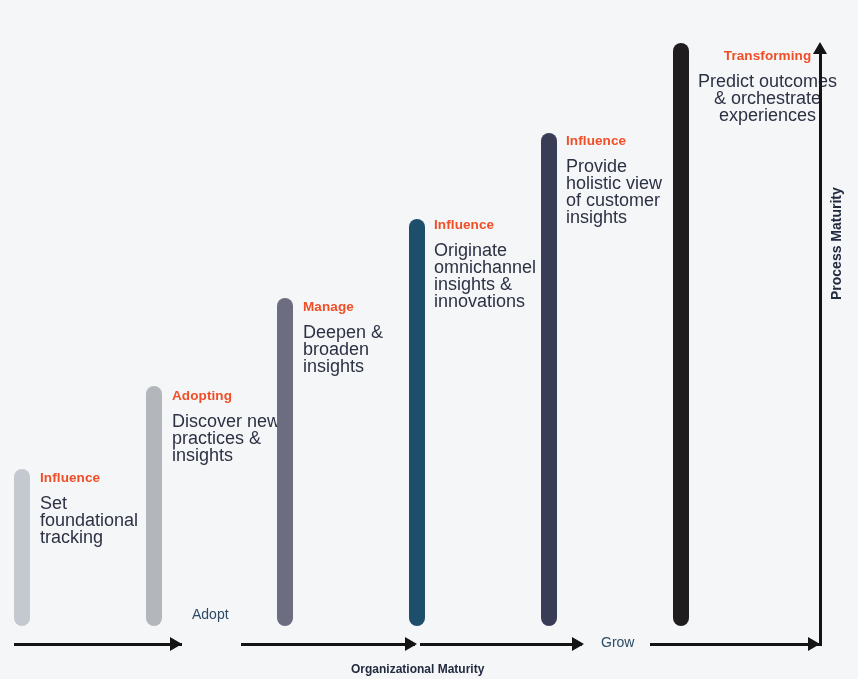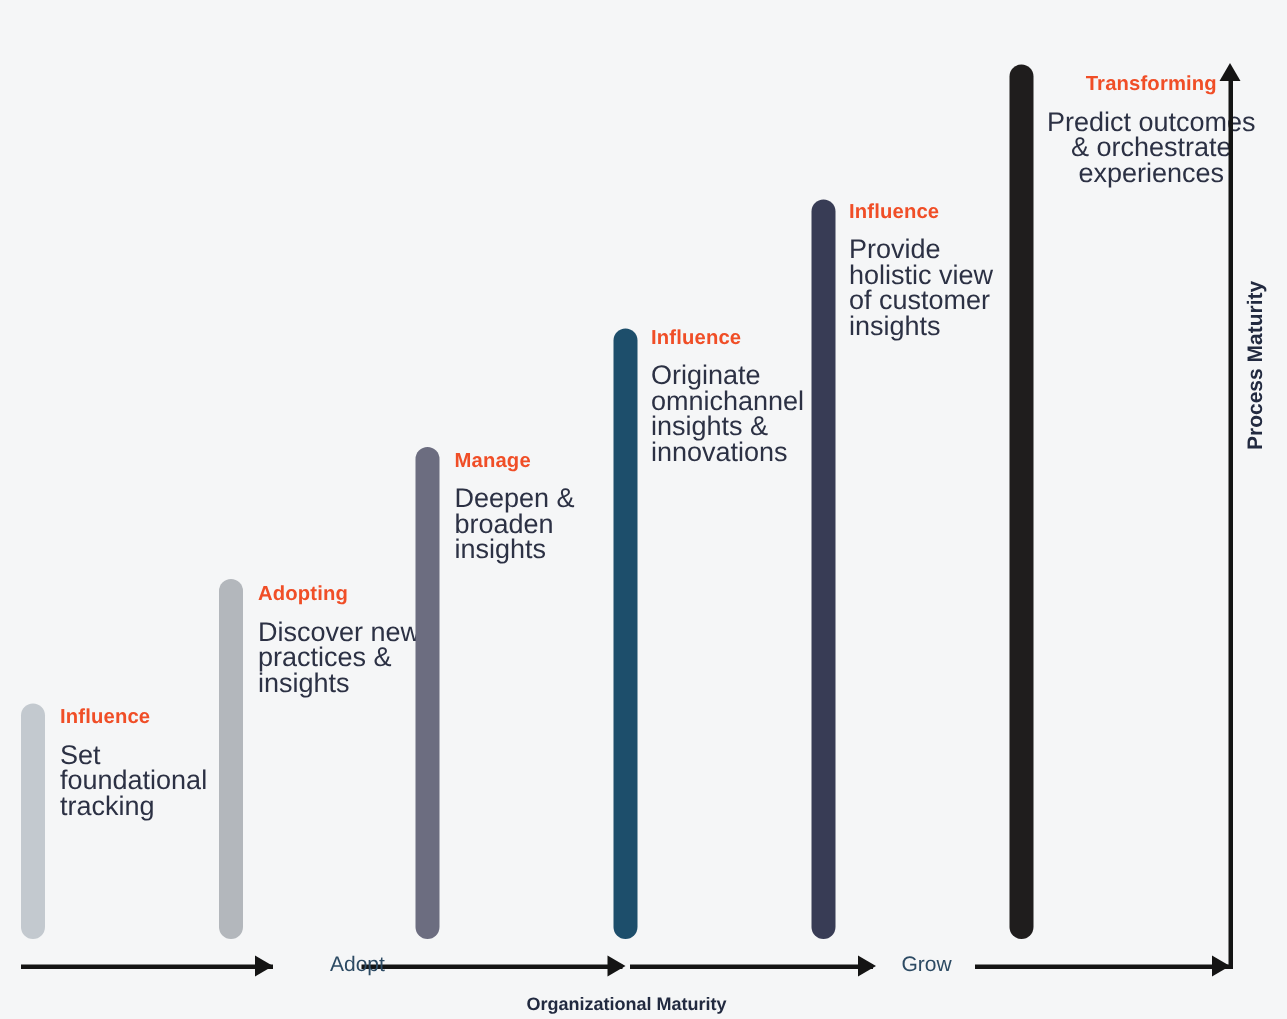--- a/index.html
+++ b/index.html
@@ -151,21 +151,21 @@
 
   <div id="h-axis-host">
       <div class="h-axis-seg" style="left: 14px; width: 168px;"></div>
       <div class="h-axis-head" style="left: 170px;"></div>
       <div class="h-axis-seg" style="left: 241px; width: 174px;"></div>
       <div class="h-axis-head" style="left: 405px;"></div>
       <div class="h-axis-seg" style="left: 650px; width: 170px;"></div>
       <div class="h-axis-head" style="left: 808px;"></div>
       <div class="h-axis-seg" style="left: 420px; width: 162px;"></div>
       <div class="h-axis-head" style="left: 572px;"></div>
-      <div class="h-axis-label" style="left: 192px; top: 634px; margin-left: 28px;">Adopt</div>
+      <div class="h-axis-label" style="left: 192px; top: 606px;">Adopt</div>
       <div class="h-axis-label" style="left: 601px; top: 634px; text-align: center;">Grow</div>
     </div>
 
   <div class="axis-caption" id="x-caption" style="left: 351px; top: 662px;">Organizational Maturity</div>
 
   <div class="v-axis-line"></div>
   <div class="v-axis-head"></div>
   <div class="v-axis-caption">Process Maturity</div>
 
 </div>

